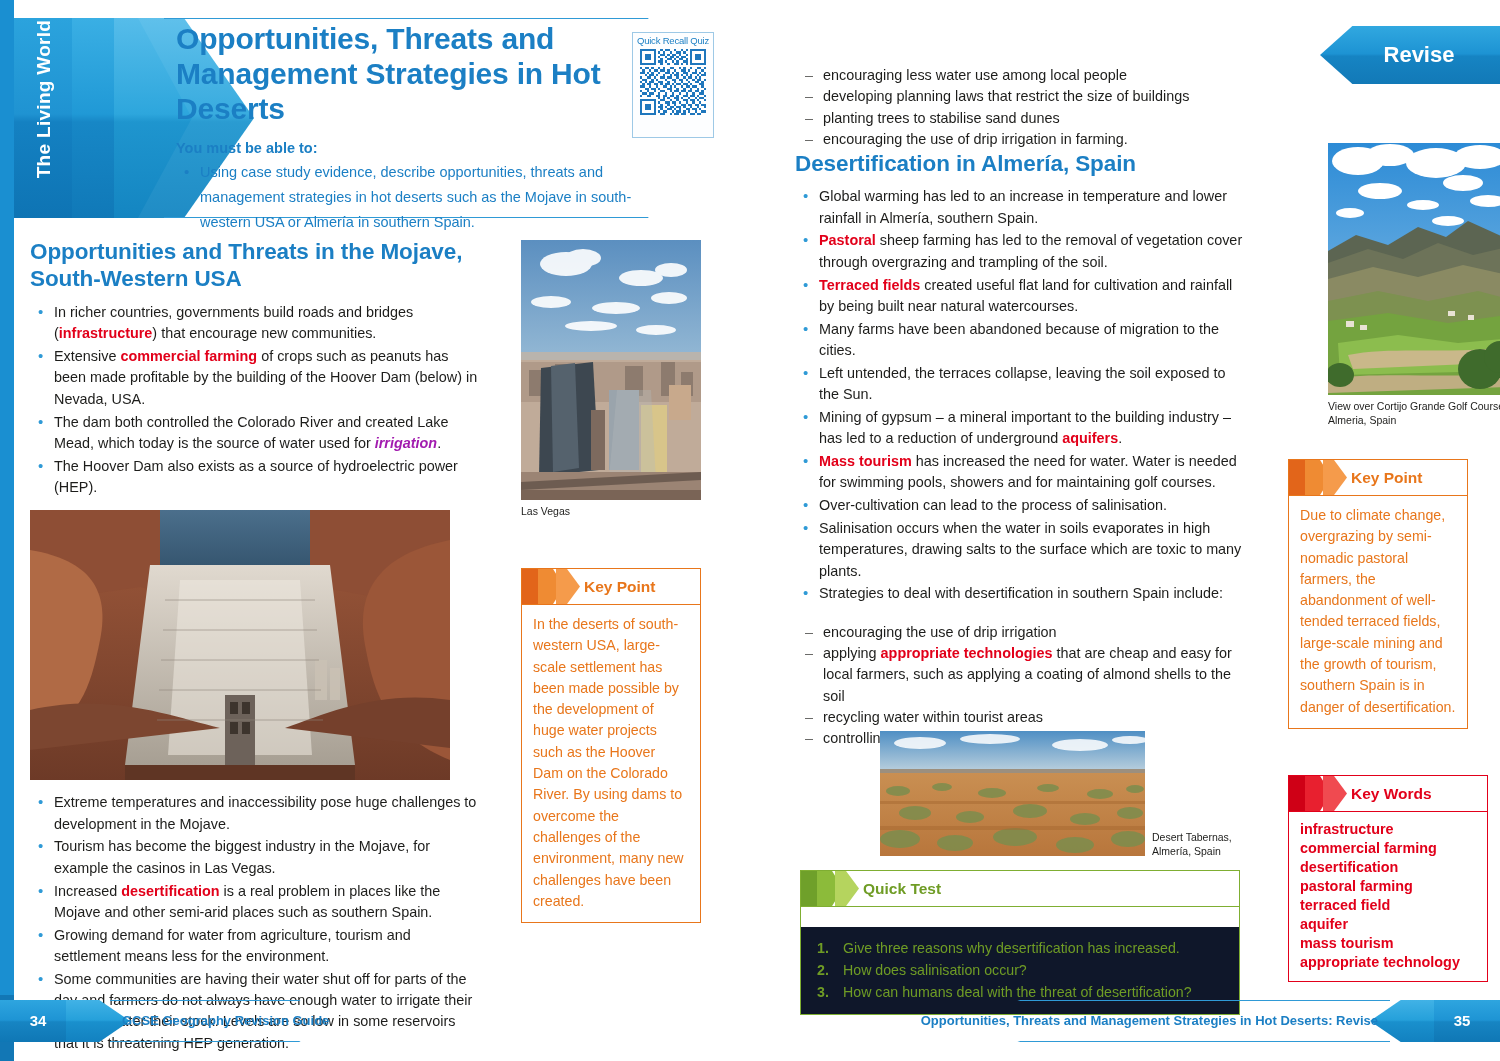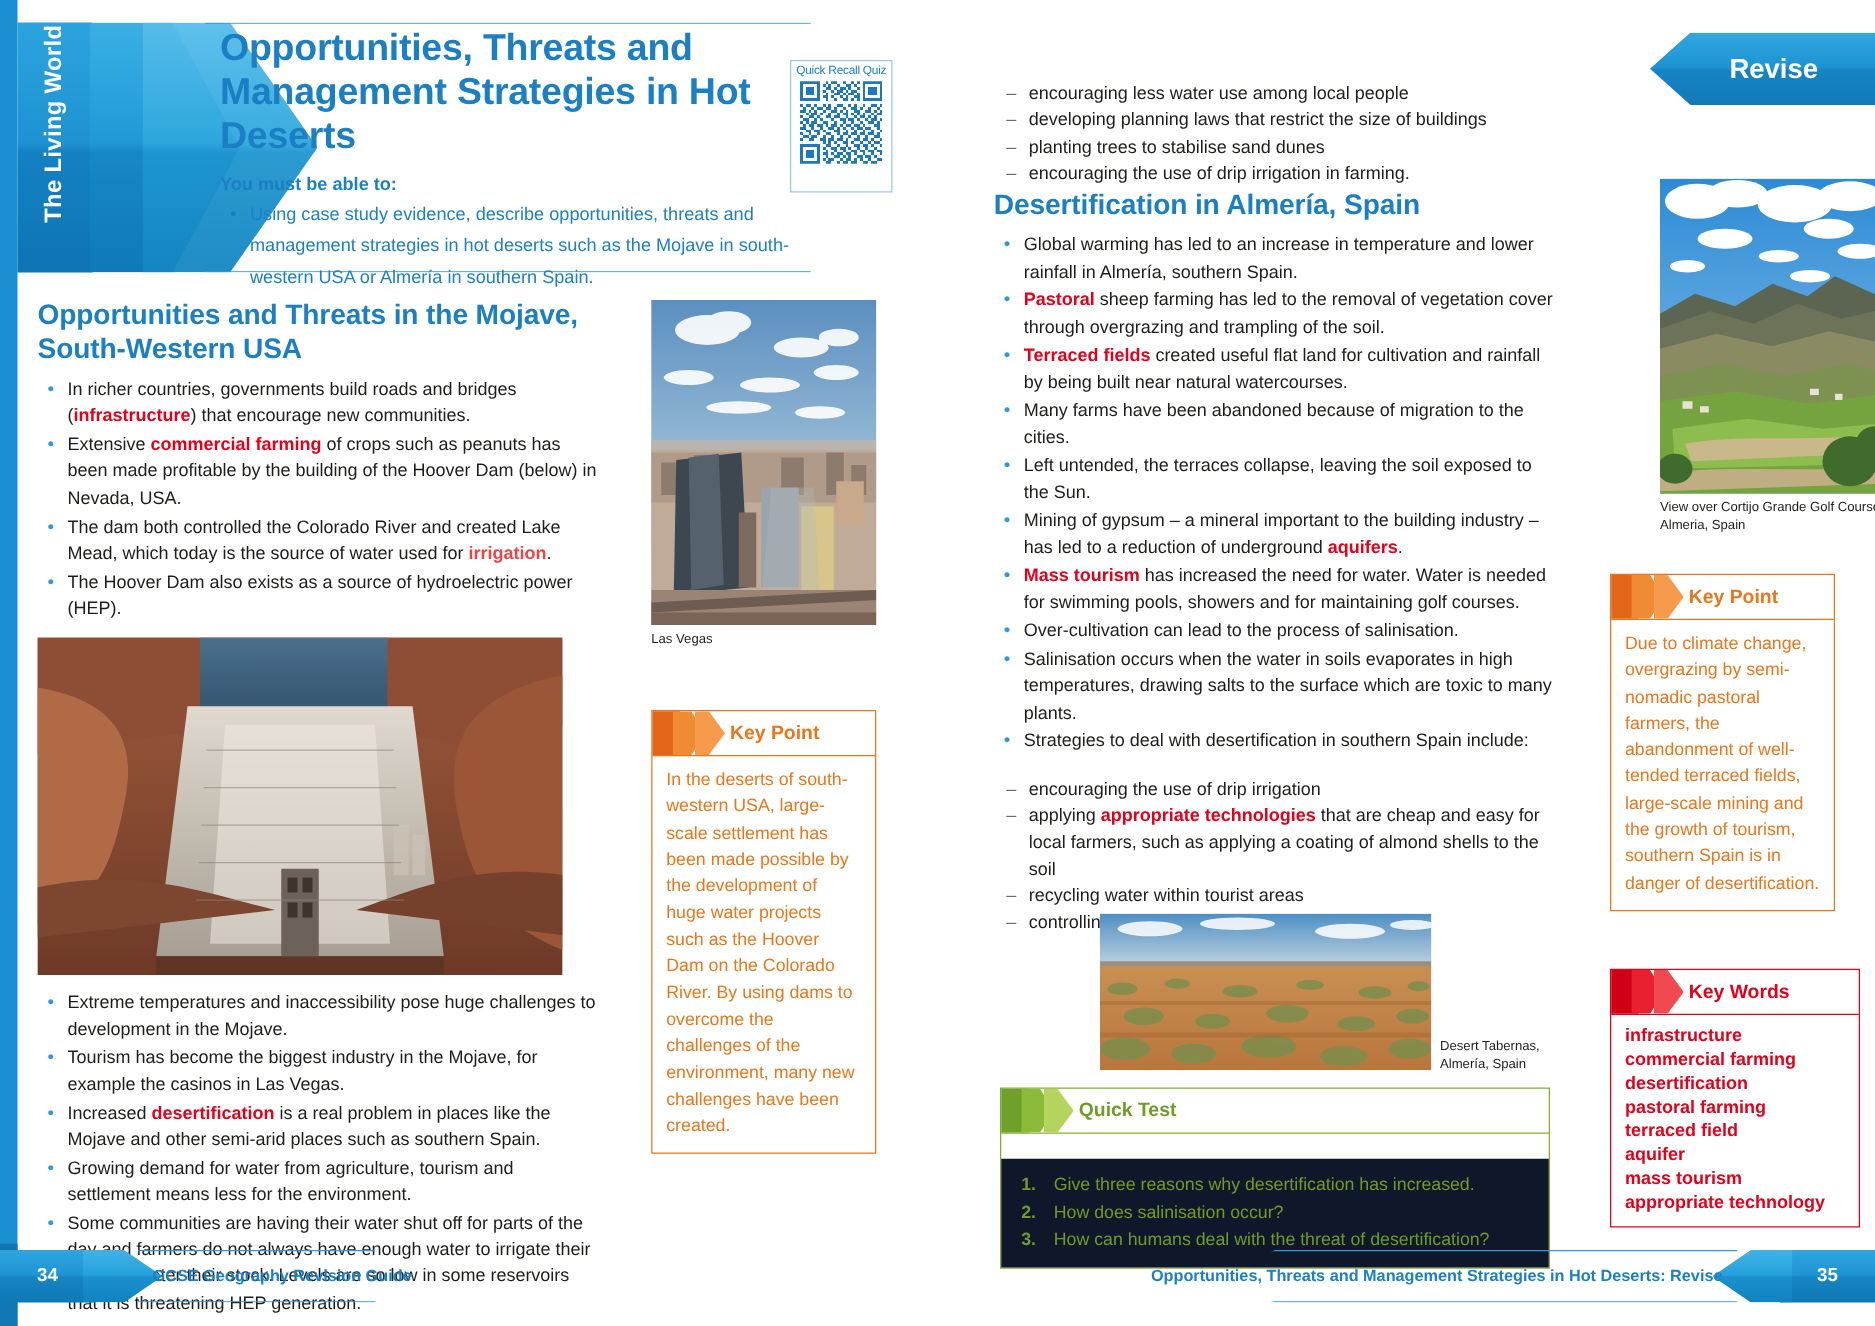--- a/index.html
+++ b/index.html
@@ -60,21 +60,21 @@
     list-style:none; position:relative; padding-left:24px;
     color:#1b7fc4; font-size:14.5px; line-height:1.72;
   }
   .must-list li:before {
     content:"\2022"; position:absolute; left:8px; top:-1px;
     color:#1b7fc4; font-size:15px;
   }
 
   
   .qr-box {
-    position:absolute; left:618px; top:30px; width:82px; height:106px;
+    position:absolute; left:618px; top:14px; width:82px; height:106px;
     border:1px solid #9ec9e6; background:#fdfeff;
   }
   .qr-cap { font-size:9.5px; color:#1b7fc4; text-align:center; padding-top:2px; letter-spacing:-.2px;}
   .qr-img { width:66px; height:66px; margin:3px auto 0; display:block; }
 
   
   h2.sec {
     color:#1b7fc4; font-size:22.5px; font-weight:bold; line-height:1.2;
     letter-spacing:-.1px;
   }
@@ -88,21 +88,21 @@
   }
   ul.d { list-style:none; margin-top:17px; }
   ul.d > li {
     position:relative; padding-left:28px; font-size:14.4px; line-height:1.48;
     color:#1d1d1b;
   }
   ul.d > li:before {
     content:"\2013"; position:absolute; left:10px; top:0; color:#6a6a68;
   }
   .r { color:#e2001a; font-weight:bold; }
-  .bk { font-weight:bold; color:#ef4444; }
+  .bk { font-weight:bold; color:#a21caf;font-style:italic; }
 
   
   .col-left  { position:absolute; left:30px;  top:238px; width:450px; }
   .col-mid   { position:absolute; left:795px; top:48px;  width:450px; }
 
   
   .photo { background:#cfd8dd; display:block; }
   .cap { font-size:10.5px; color:#1d1d1b; line-height:1.32; margin-top:5px; }
 
   

